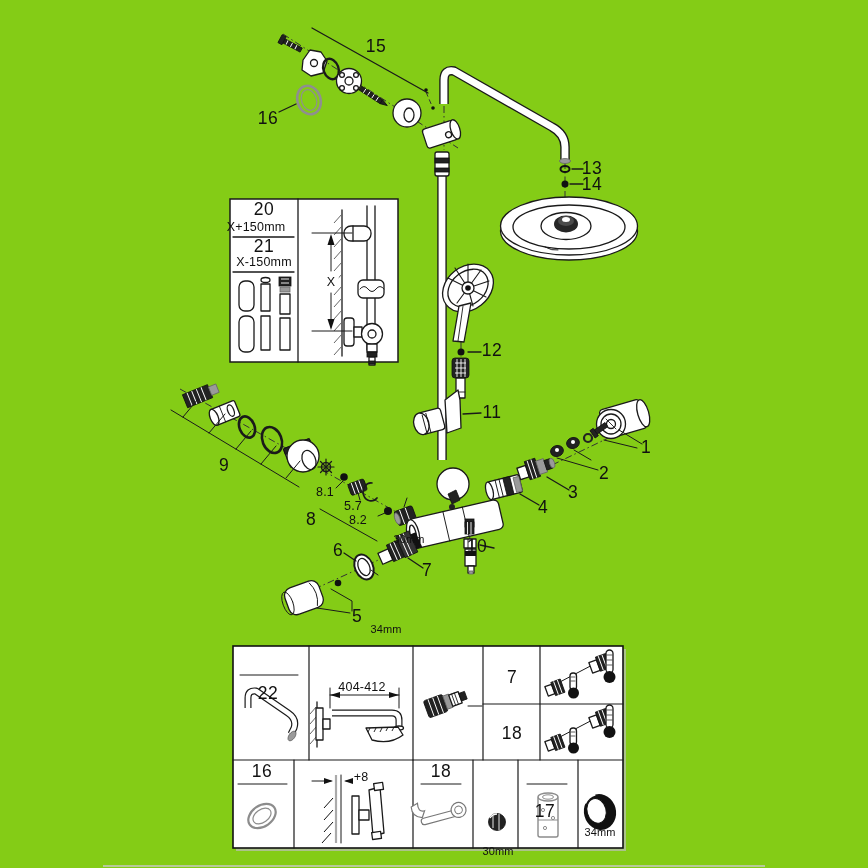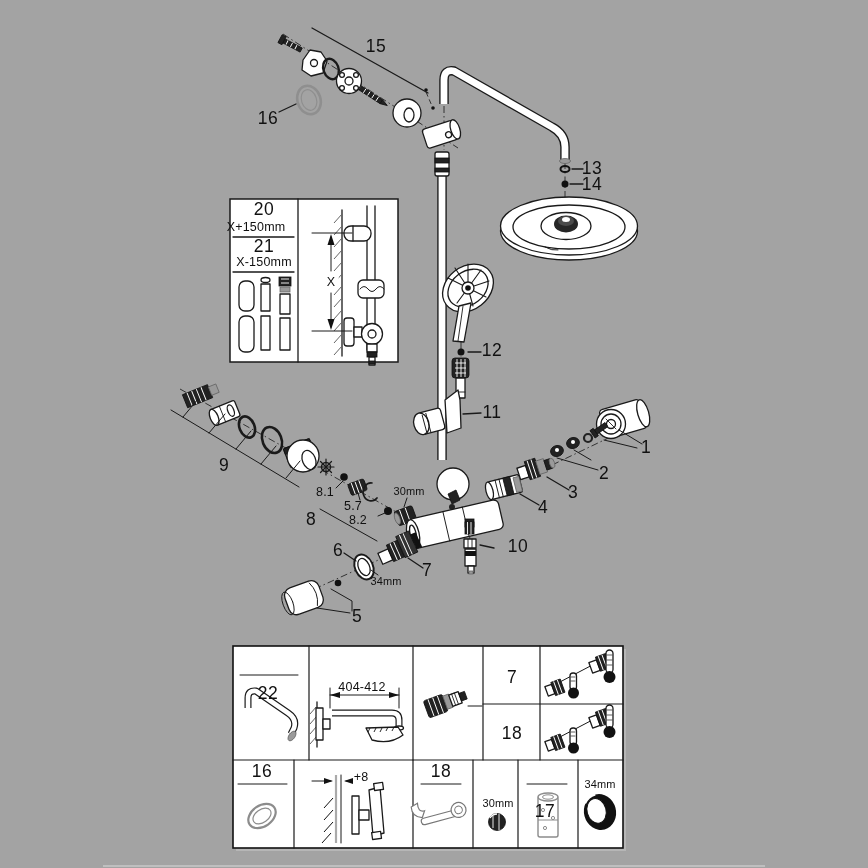--- a/index.html
+++ b/index.html
@@ -1,23 +1,23 @@
 <!DOCTYPE html>
 <html><head>
 <meta charset="utf-8">
 <style>
   html,body{margin:0;padding:0;background:#fff;}
-  .stage{position:relative;width:868px;height:868px;background:#a3a3a3;overflow:hidden;
+  .stage{position:relative;width:868px;height:868px;background:#84cc16;overflow:hidden;
          font-family:"Liberation Sans","DejaVu Sans",sans-serif;}
   .stage svg{position:absolute;left:0;top:0;}
   .labels{position:absolute;left:0;top:0;width:868px;height:868px;pointer-events:none;}
   .lbl{position:absolute;transform:translate(-50%,-50%);font-size:17.5px;color:#111;
        white-space:nowrap;letter-spacing:.4px;line-height:1;}
   .sm{font-size:12.5px;letter-spacing:.2px;}
-  .xs{font-size:11px;letter-spacing:.1px;}
+  .xs{font-size:11px;letter-spacing:.1px;margin-top:48px;}
   .xbg{background:#fff;padding:0 3px;}
   
   .ln{stroke:#1a1a1a;stroke-width:1.3;fill:none;stroke-linecap:round;stroke-linejoin:round;}
   .fw{fill:#ffffff;stroke:#1a1a1a;stroke-width:1.3;stroke-linejoin:round;}
   .fd{fill:#222222;stroke:#111111;stroke-width:.8;}
   .fg{fill:#9a9a9a;stroke:#666666;stroke-width:.8;}
   .dash{stroke:#333;stroke-width:1;stroke-dasharray:5 3;fill:none;}
   .cl{stroke:#333;stroke-width:1;stroke-dasharray:7 3 1.5 3;fill:none;}
   .po{stroke:#1a1a1a;stroke-width:9.5;fill:none;stroke-linejoin:round;}
   .pi{stroke:#ffffff;stroke-width:6.8;fill:none;stroke-linejoin:round;}
@@ -613,21 +613,21 @@
   <span class="lbl" style="left:224px;top:466px">9</span>
   <span class="lbl sm" style="left:325px;top:492px">8.1</span>
   <span class="lbl sm" style="left:353px;top:506px">5.7</span>
   <span class="lbl sm" style="left:358px;top:520px">8.2</span>
   <span class="lbl" style="left:311px;top:520px">8</span>
   <span class="lbl xs" style="left:409px;top:491px">30mm</span>
   <span class="lbl" style="left:338px;top:551px">6</span>
   <span class="lbl xs" style="left:386px;top:581px">34mm</span>
   <span class="lbl" style="left:427px;top:571px">7</span>
   <span class="lbl" style="left:357px;top:617px">5</span>
-  <span class="lbl" style="left:518px;top:547px">10</span>
+  <span class="lbl" style="left:477px;top:547px">10</span>
   <span class="lbl" style="left:543px;top:508px">4</span>
   <span class="lbl" style="left:573px;top:493px">3</span>
   <span class="lbl" style="left:604px;top:474px">2</span>
   <span class="lbl" style="left:646px;top:448px">1</span>
 
   <span class="lbl" style="left:264px;top:210px">20</span>
   <span class="lbl sm" style="left:256px;top:227px">X+150mm</span>
   <span class="lbl" style="left:264px;top:247px">21</span>
   <span class="lbl sm" style="left:264px;top:262px">X-150mm</span>
   <span class="lbl sm xbg" style="left:331px;top:282px">X</span>

